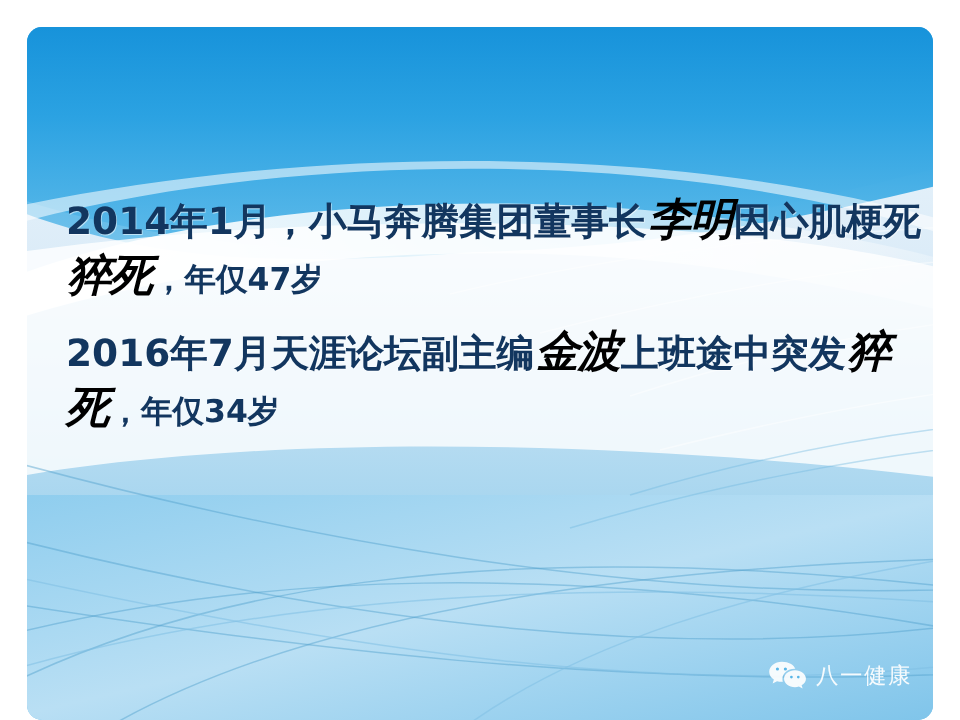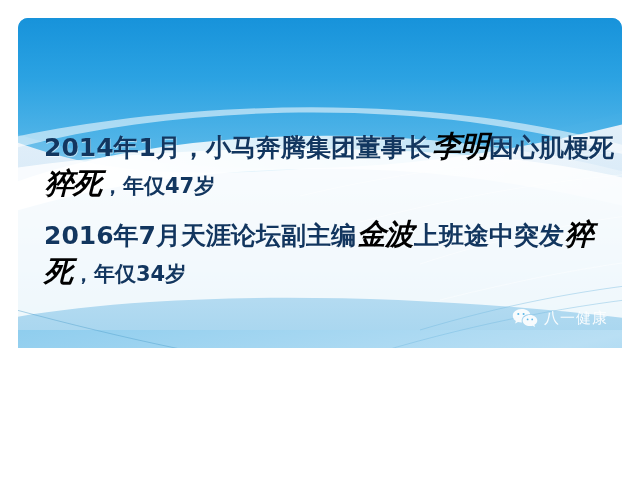--- a/index.html
+++ b/index.html
@@ -3,21 +3,21 @@
 <meta charset="utf-8">
 <style>
   html, body {
     margin: 0;
     padding: 0;
     background: #ffffff;
   }
   #slide {
     position: relative;
     width: 640px;
-    height: 348px;
+    height: 480px;
     overflow: hidden;
     background: #ef4444;
     font-family: "DejaVu Sans", "Liberation Sans", sans-serif;
   }
 
   
   .bg-svg {
     position: absolute;
     left: 0; top: 0;
     width: 640px;

